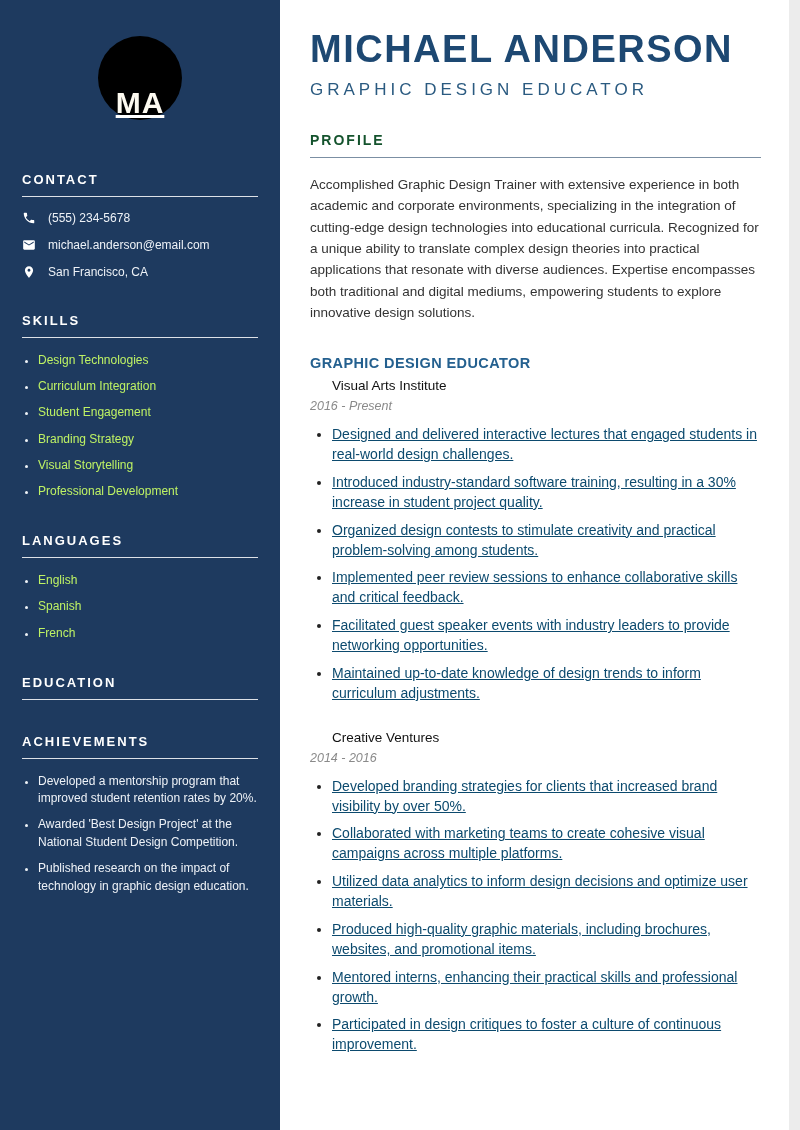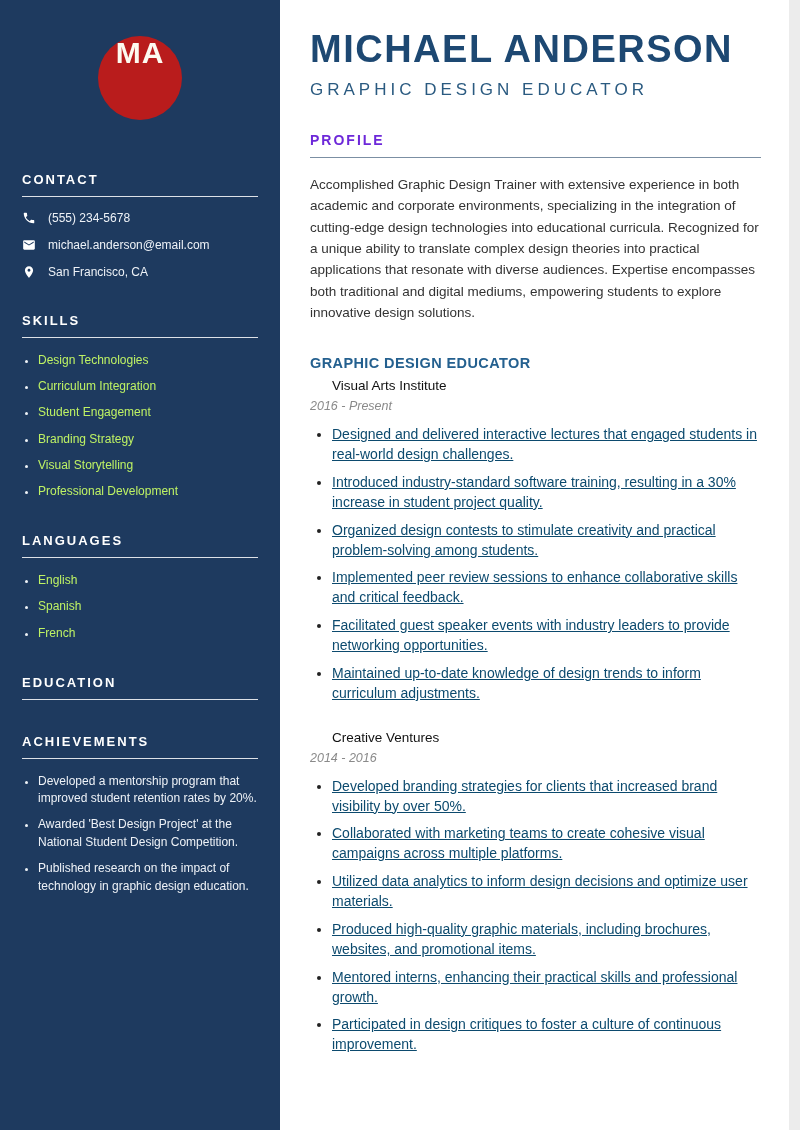--- a/index.html
+++ b/index.html
@@ -18,23 +18,23 @@
     width: 280px;
     min-height: 1130px;
     background: #1e3a5f;
     color: #ffffff;
     padding: 36px 22px 30px 22px;
     flex-shrink: 0;
   }
   .avatar {
     width: 84px; height: 84px;
     border-radius: 50%;
-    background: #b91c1c;
+    background: #000000;
     margin: 0 auto 52px auto;
-    display: flex; align-items: flex-start; justify-content: center;
+    display: flex; align-items: flex-end; justify-content: center; text-decoration: underline;
   }
   .avatar span {
     font-size: 30px; font-weight: bold; color: #fdfaf0; letter-spacing: 1px;
   }
   .side-section { margin-bottom: 34px; }
   .side-title {
     font-size: 13px; font-weight: bold; letter-spacing: 2px;
     color: #ffffff; text-transform: uppercase;
     border-bottom: 1px solid rgba(255,255,255,0.85);
     padding-bottom: 9px; margin-bottom: 14px;
@@ -69,21 +69,21 @@
   .name {
     font-size: 38px; font-weight: 800; color: #1d4872;
     letter-spacing: 1.5px; line-height: 1.05;
   }
   .job-title-top {
     font-size: 17px; color: #2a5a80; letter-spacing: 4px;
     margin-top: 10px; font-weight: 500;
   }
   .section { margin-top: 32px; }
   .section-title {
-    font-size: 14px; font-weight: bold; color: #6d28d9;
+    font-size: 14px; font-weight: bold; color: #14532d;
     letter-spacing: 2px; text-transform: uppercase;
     padding-bottom: 9px; border-bottom: 1px solid #7b8fa3;
     margin-bottom: 16px;
   }
   .profile-text {
     font-size: 13.5px; color: #333333; line-height: 1.58;
   }
   .job { margin-bottom: 26px; }
   .job-heading {
     font-size: 14.5px; font-weight: bold; color: #24608f;

